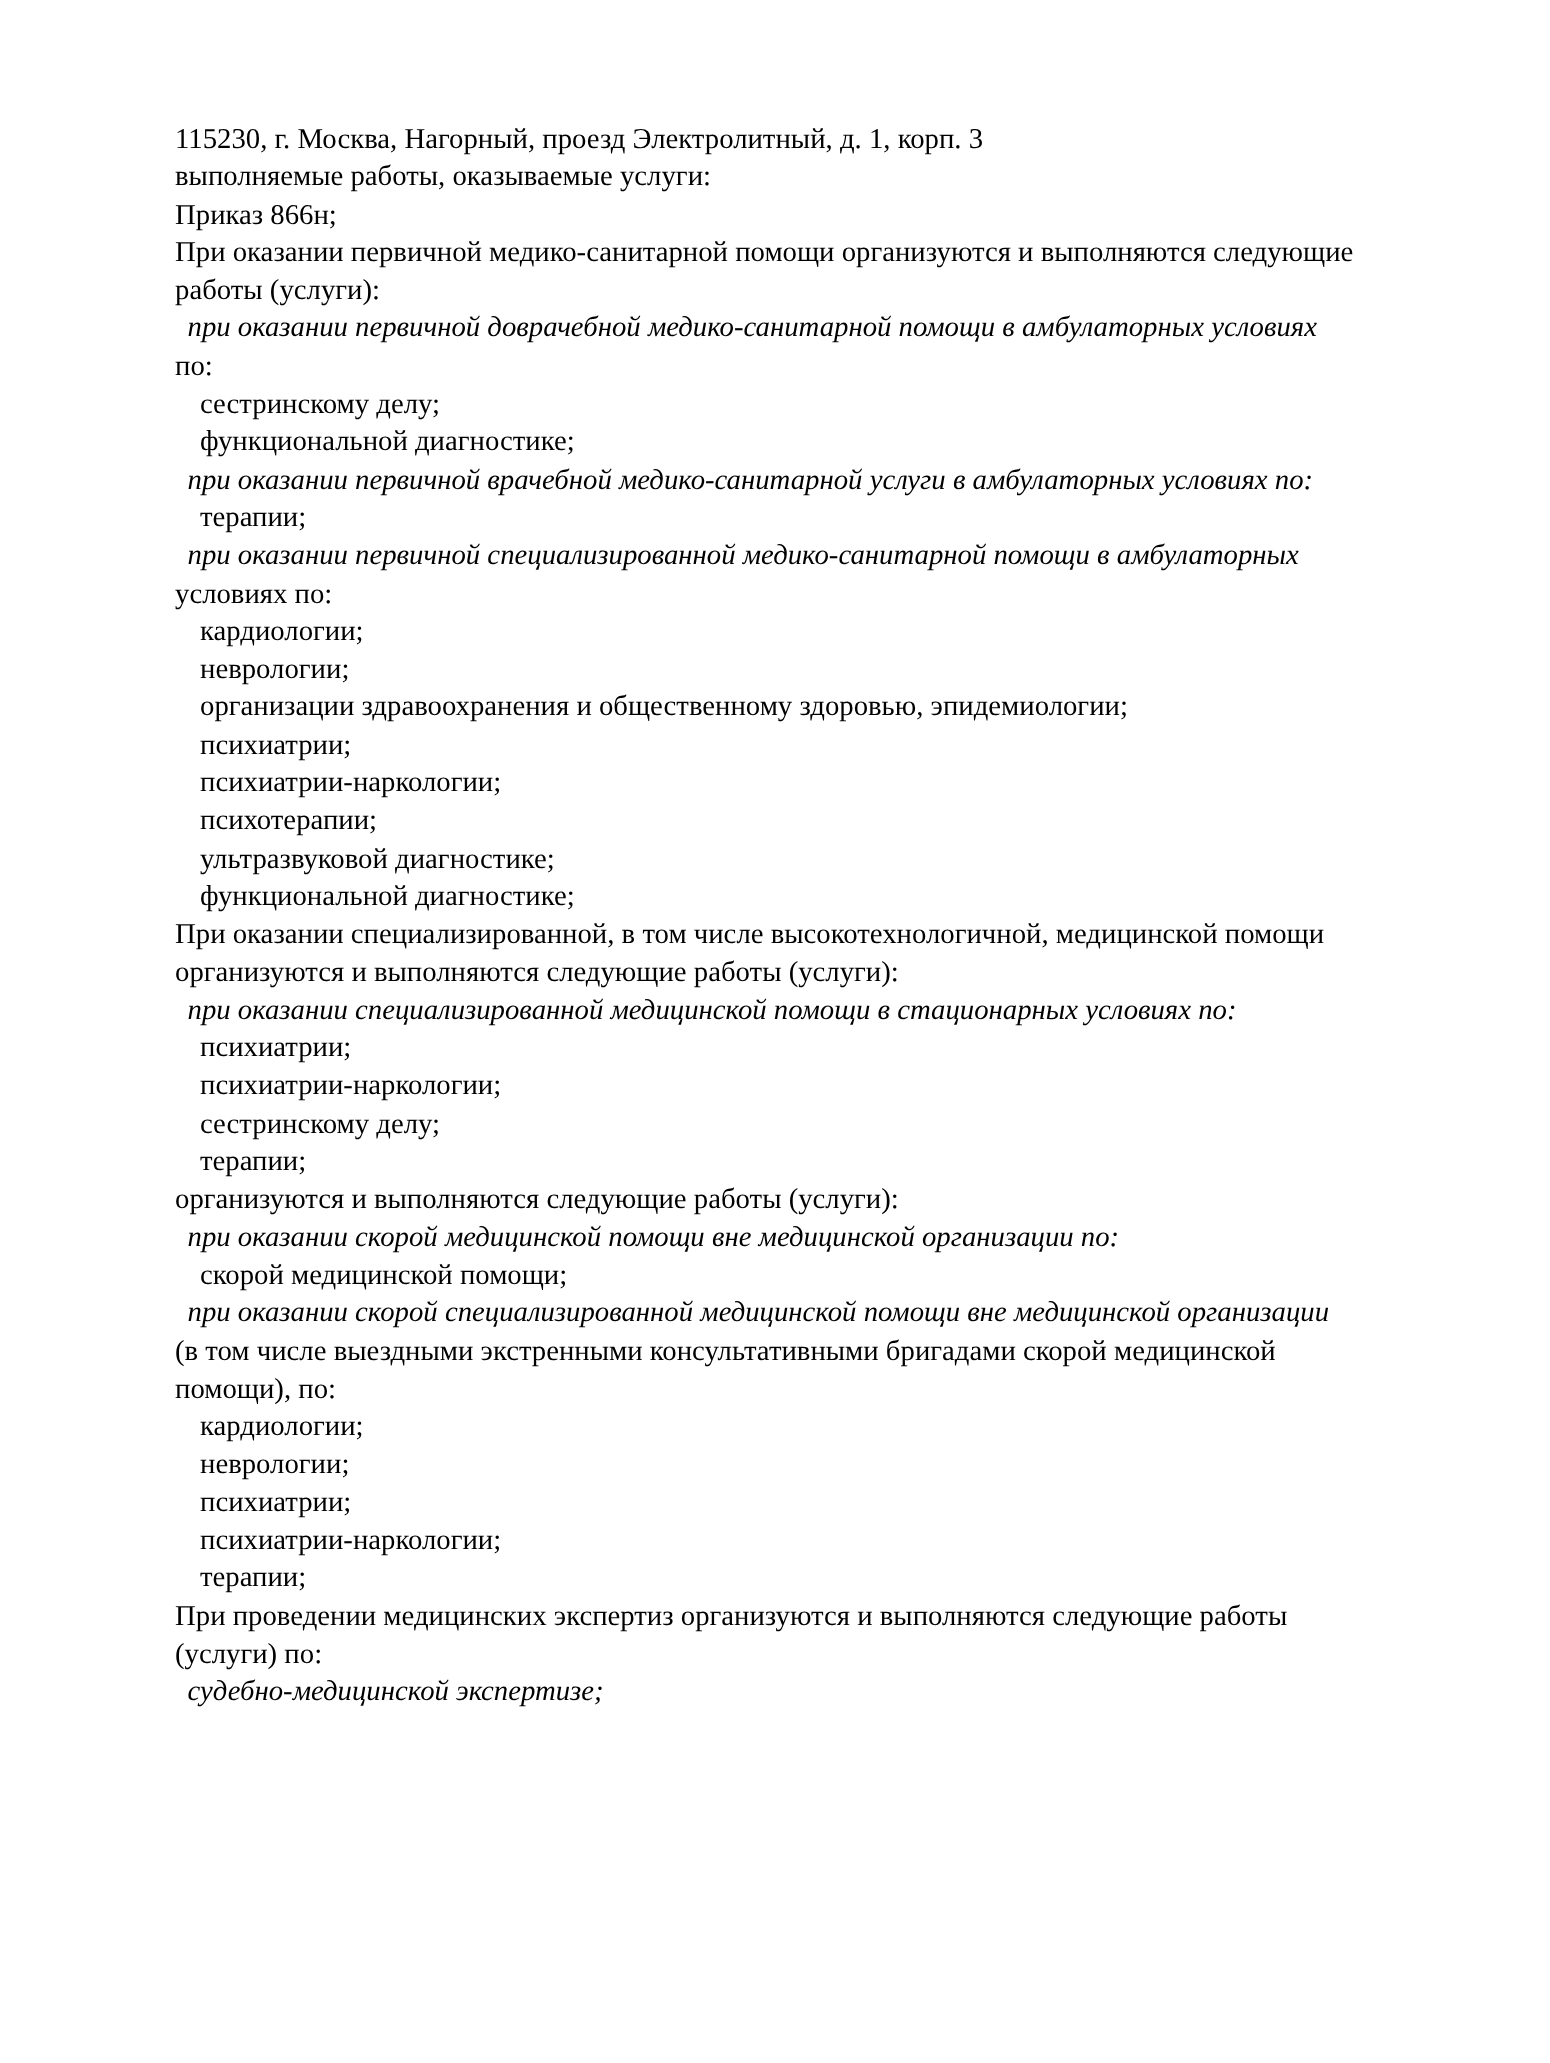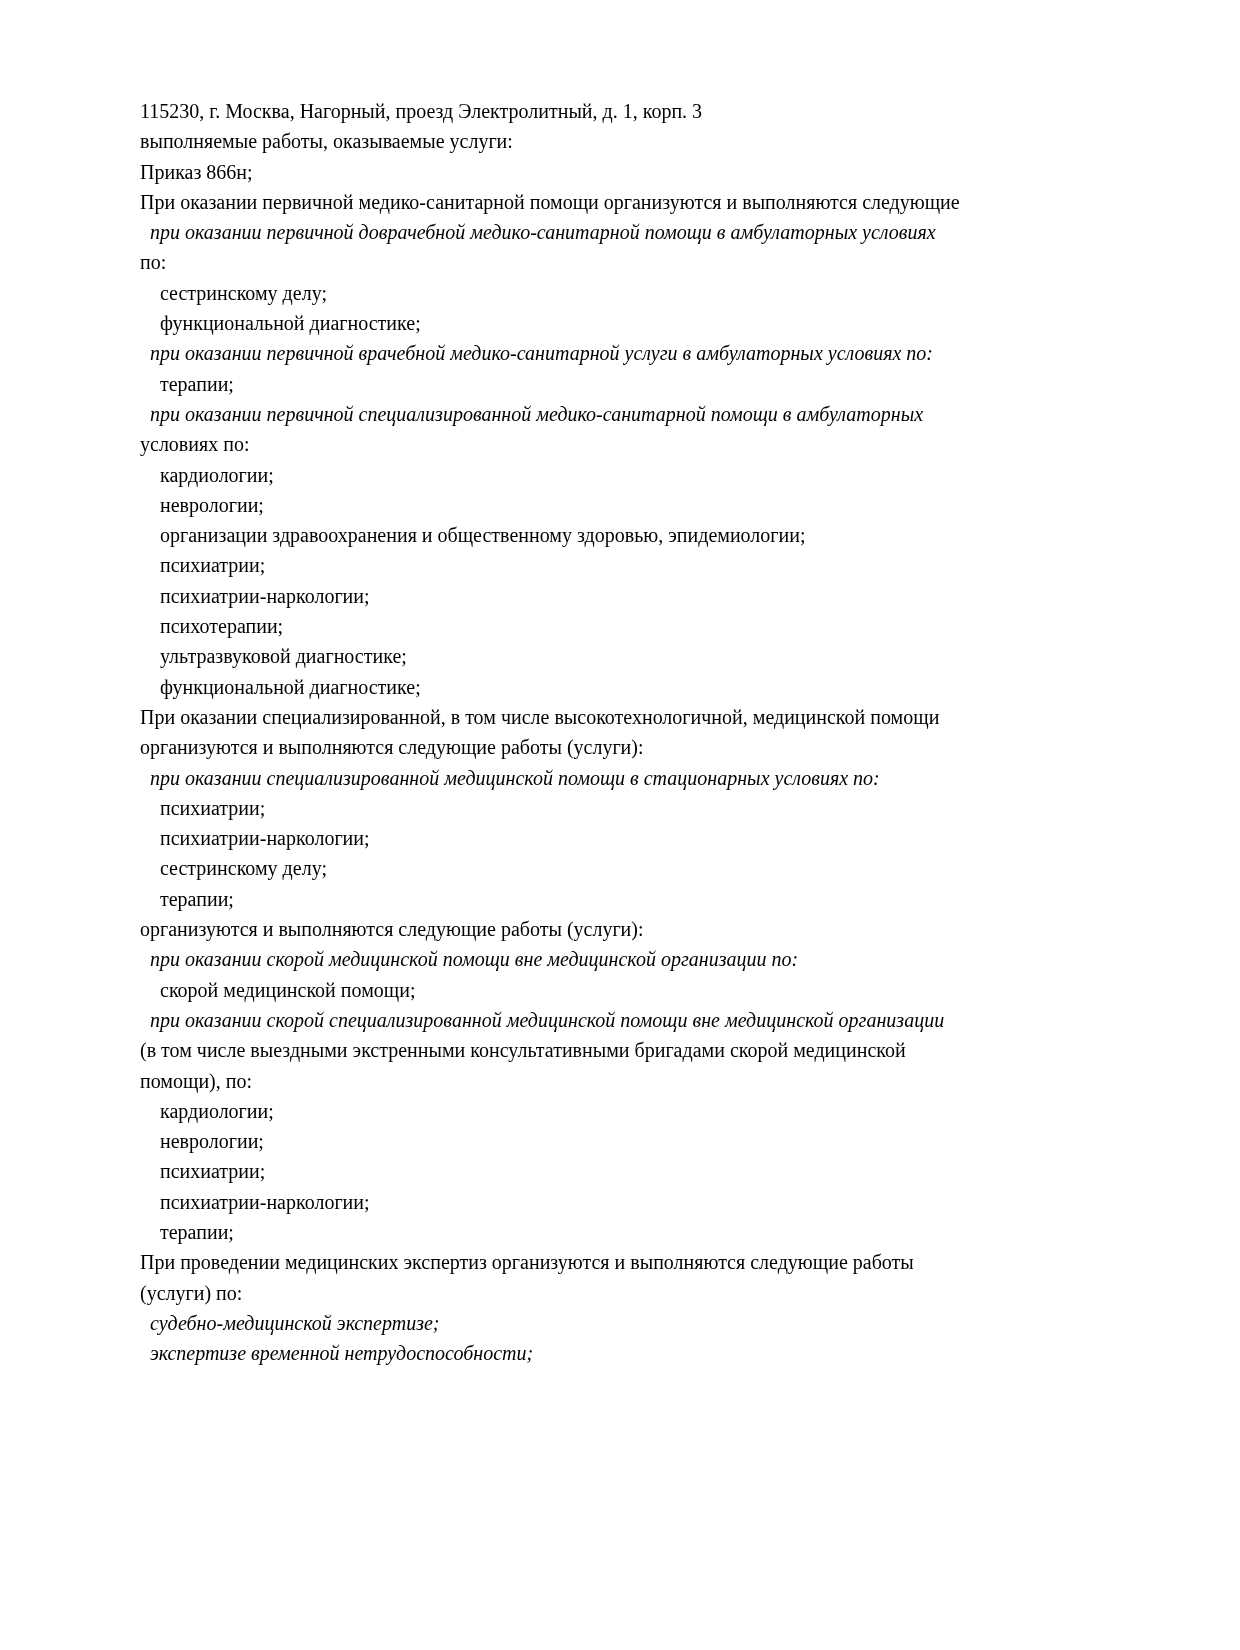--- a/index.html
+++ b/index.html
@@ -16,37 +16,38 @@
     font-family: "Liberation Serif", "DejaVu Serif", serif;
     color: #000000;
   }
   .text-block {
     position: absolute;
     left: 140px;
     top: 96px;
     width: 1020px;
   }
   .line {
-    font-size: 20px;
+    font-size: 23px;
     line-height: 30.3px;
     white-space: pre;
   }
   .indent-0 { padding-left: 0; }
   .indent-1 { padding-left: 10px; font-style: italic; }
   .indent-2 { padding-left: 20px; }
 </style>
 </head>
 <body>
 
 <div class="page" style="background: rgb(255, 255, 255); color: rgb(0, 0, 0);">
   <div class="text-block" id="text-block">
       <div class="line indent-0">115230, г. Москва, Нагорный, проезд Электролитный, д. 1, корп. 3</div>
       <div class="line indent-0">выполняемые работы, оказываемые услуги:</div>
       <div class="line indent-0">Приказ 866н;</div>
       <div class="line indent-0">При оказании первичной медико-санитарной помощи организуются и выполняются следующие</div>
+      <div class="line indent-0">работы (услуги):</div>
       <div class="line indent-1">при оказании первичной доврачебной медико-санитарной помощи в амбулаторных условиях</div>
       <div class="line indent-0">по:</div>
       <div class="line indent-2">сестринскому делу;</div>
       <div class="line indent-2">функциональной диагностике;</div>
       <div class="line indent-1">при оказании первичной врачебной медико-санитарной услуги в амбулаторных условиях по:</div>
       <div class="line indent-2">терапии;</div>
       <div class="line indent-1">при оказании первичной специализированной медико-санитарной помощи в амбулаторных</div>
       <div class="line indent-0">условиях по:</div>
       <div class="line indent-2">кардиологии;</div>
       <div class="line indent-2">неврологии;</div>
@@ -70,15 +71,14 @@
       <div class="line indent-0">(в том числе выездными экстренными консультативными бригадами скорой медицинской</div>
       <div class="line indent-0">помощи), по:</div>
       <div class="line indent-2">кардиологии;</div>
       <div class="line indent-2">неврологии;</div>
       <div class="line indent-2">психиатрии;</div>
       <div class="line indent-2">психиатрии-наркологии;</div>
       <div class="line indent-2">терапии;</div>
       <div class="line indent-0">При проведении медицинских экспертиз организуются и выполняются следующие работы</div>
       <div class="line indent-0">(услуги) по:</div>
       <div class="line indent-1">судебно-медицинской экспертизе;</div>
-      <div class="line indent-1">экспертизе временной нетрудоспособности;</div>
     </div>
 </div>
 
 </body></html>

